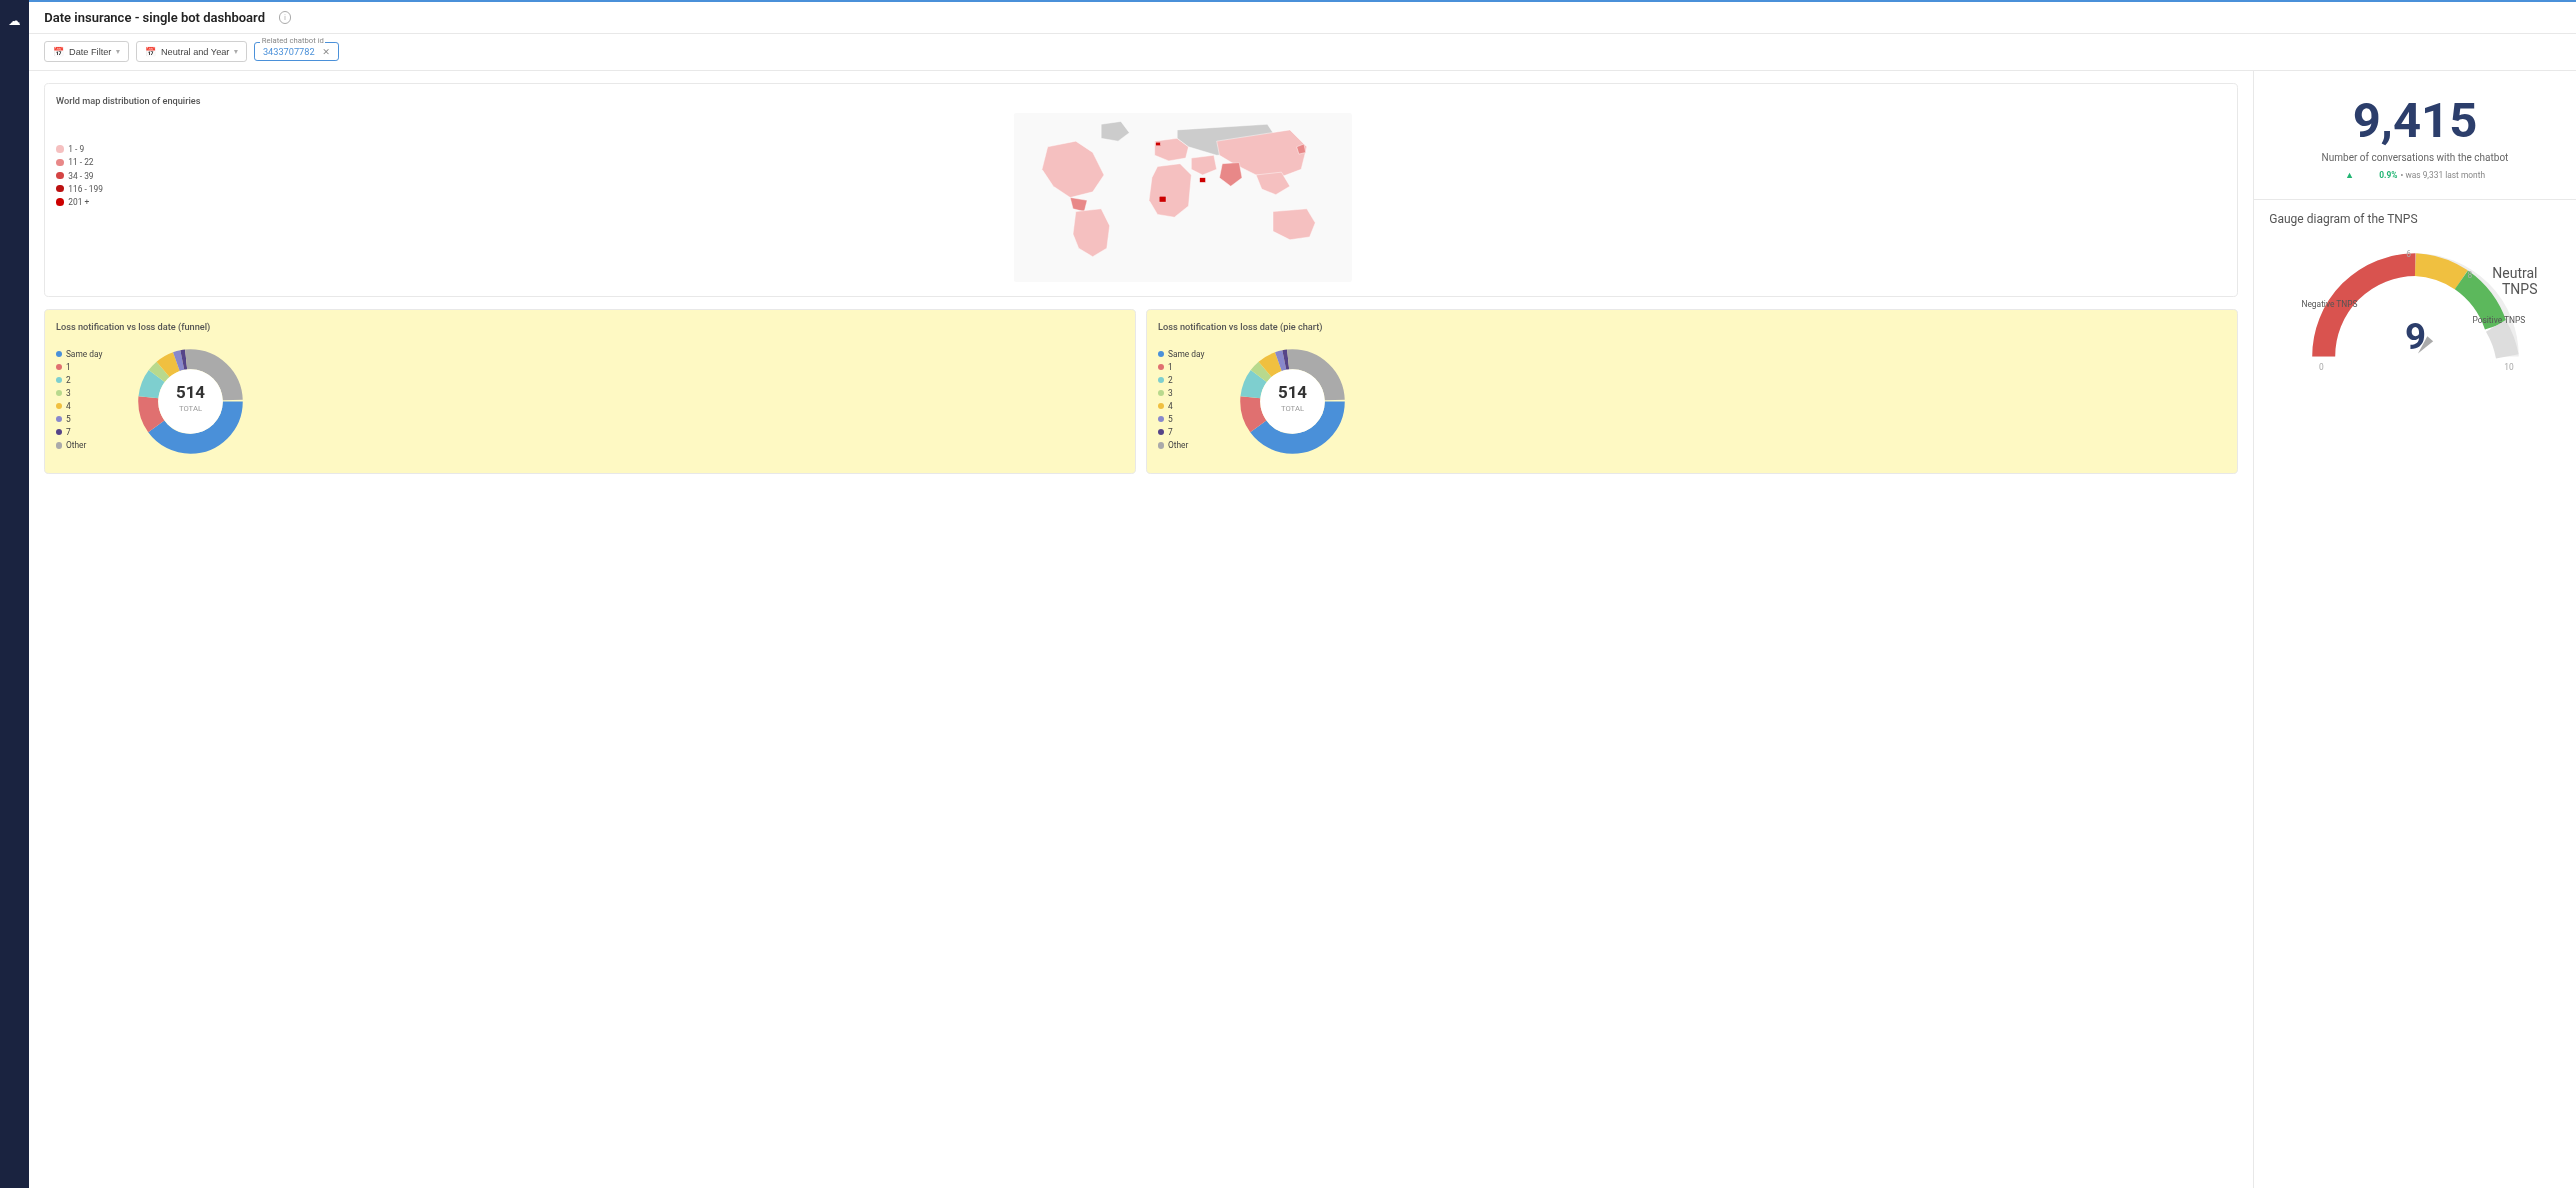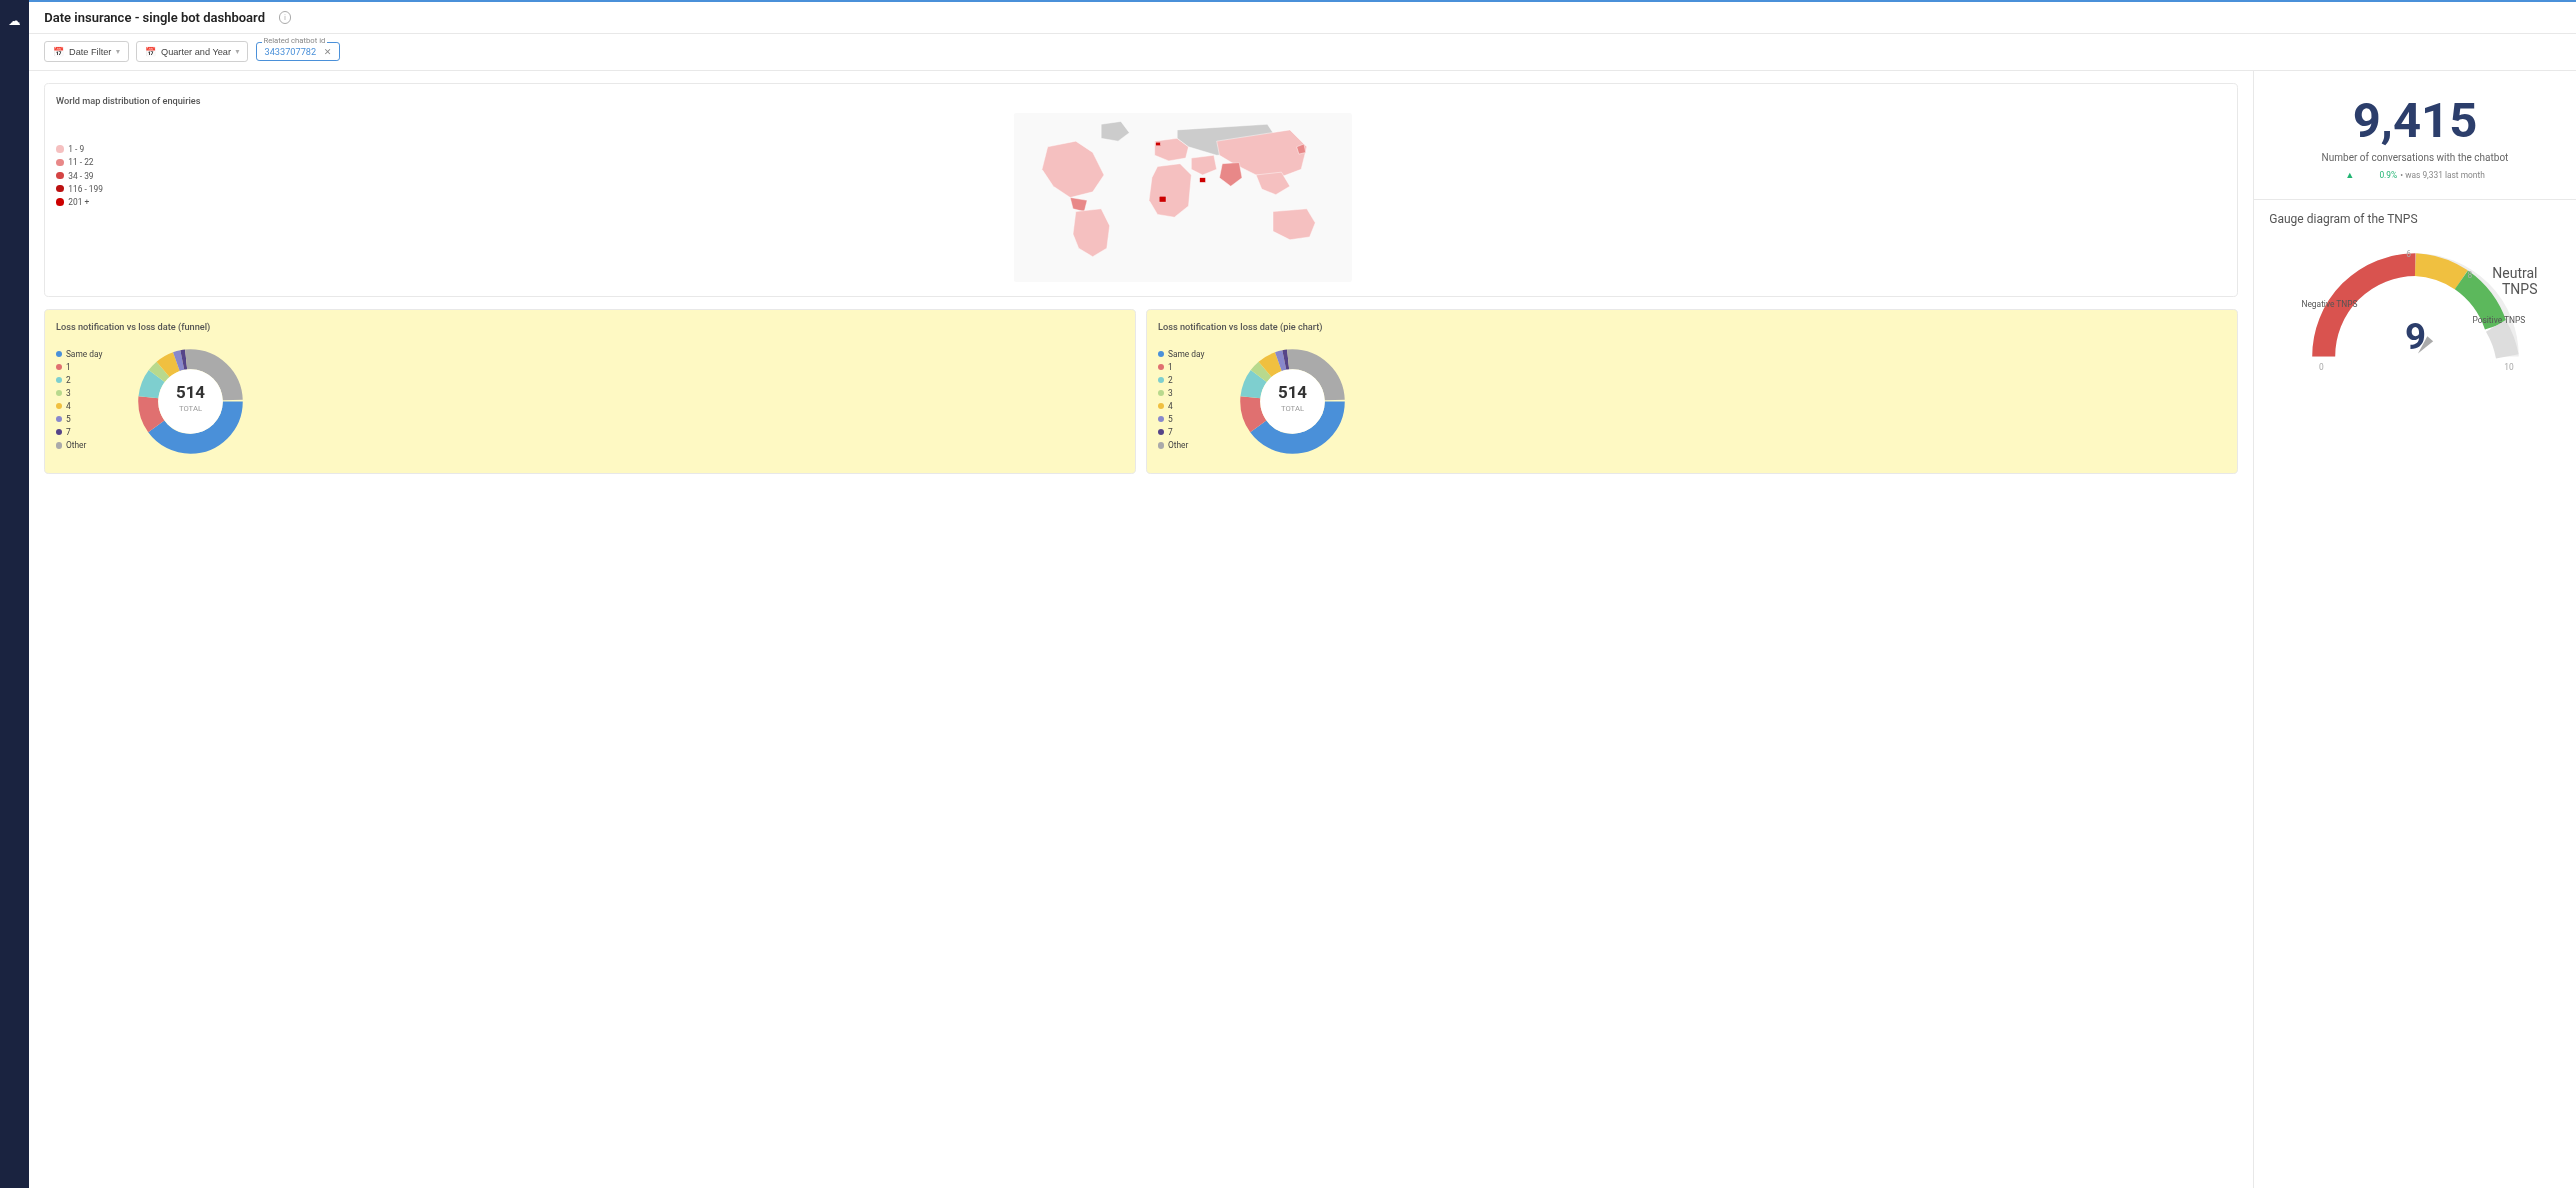--- a/index.html
+++ b/index.html
@@ -253,21 +253,21 @@
       color: #888;
     }
 
     .trend-up {
       color: #22b573;
       font-size: 9.2px;
     }
 
     .trend-pct {
       color: #22b573;
-      font-weight: 400;
+      font-weight: 700;
       margin-left: 22px;
     }
 
     
     .tnps-card {
       flex: 1;
       padding: 12.3px 15.3px;
       background: #fff;
     }
 
@@ -304,21 +304,21 @@
   </div>
 
   <div class="filter-bar">
     <button class="filter-btn">
       <span style="color:#888;">📅</span>
       <span>Date Filter</span>
       <span class="chevron">▾</span>
     </button>
     <button class="filter-btn">
       <span style="color:#888;">📅</span>
-      <span>Quarter and Year</span>
+      <span>Neutral and Year</span>
       <span class="chevron">▾</span>
     </button>
     <div class="chip-wrapper">
       <span class="chip-label">Related chatbot id</span>
       <div class="filter-chip">
         <span style="color:#4a90d9; font-size:9.2px;">3433707782</span>
         <span class="close-btn">✕</span>
       </div>
     </div>
   </div>

